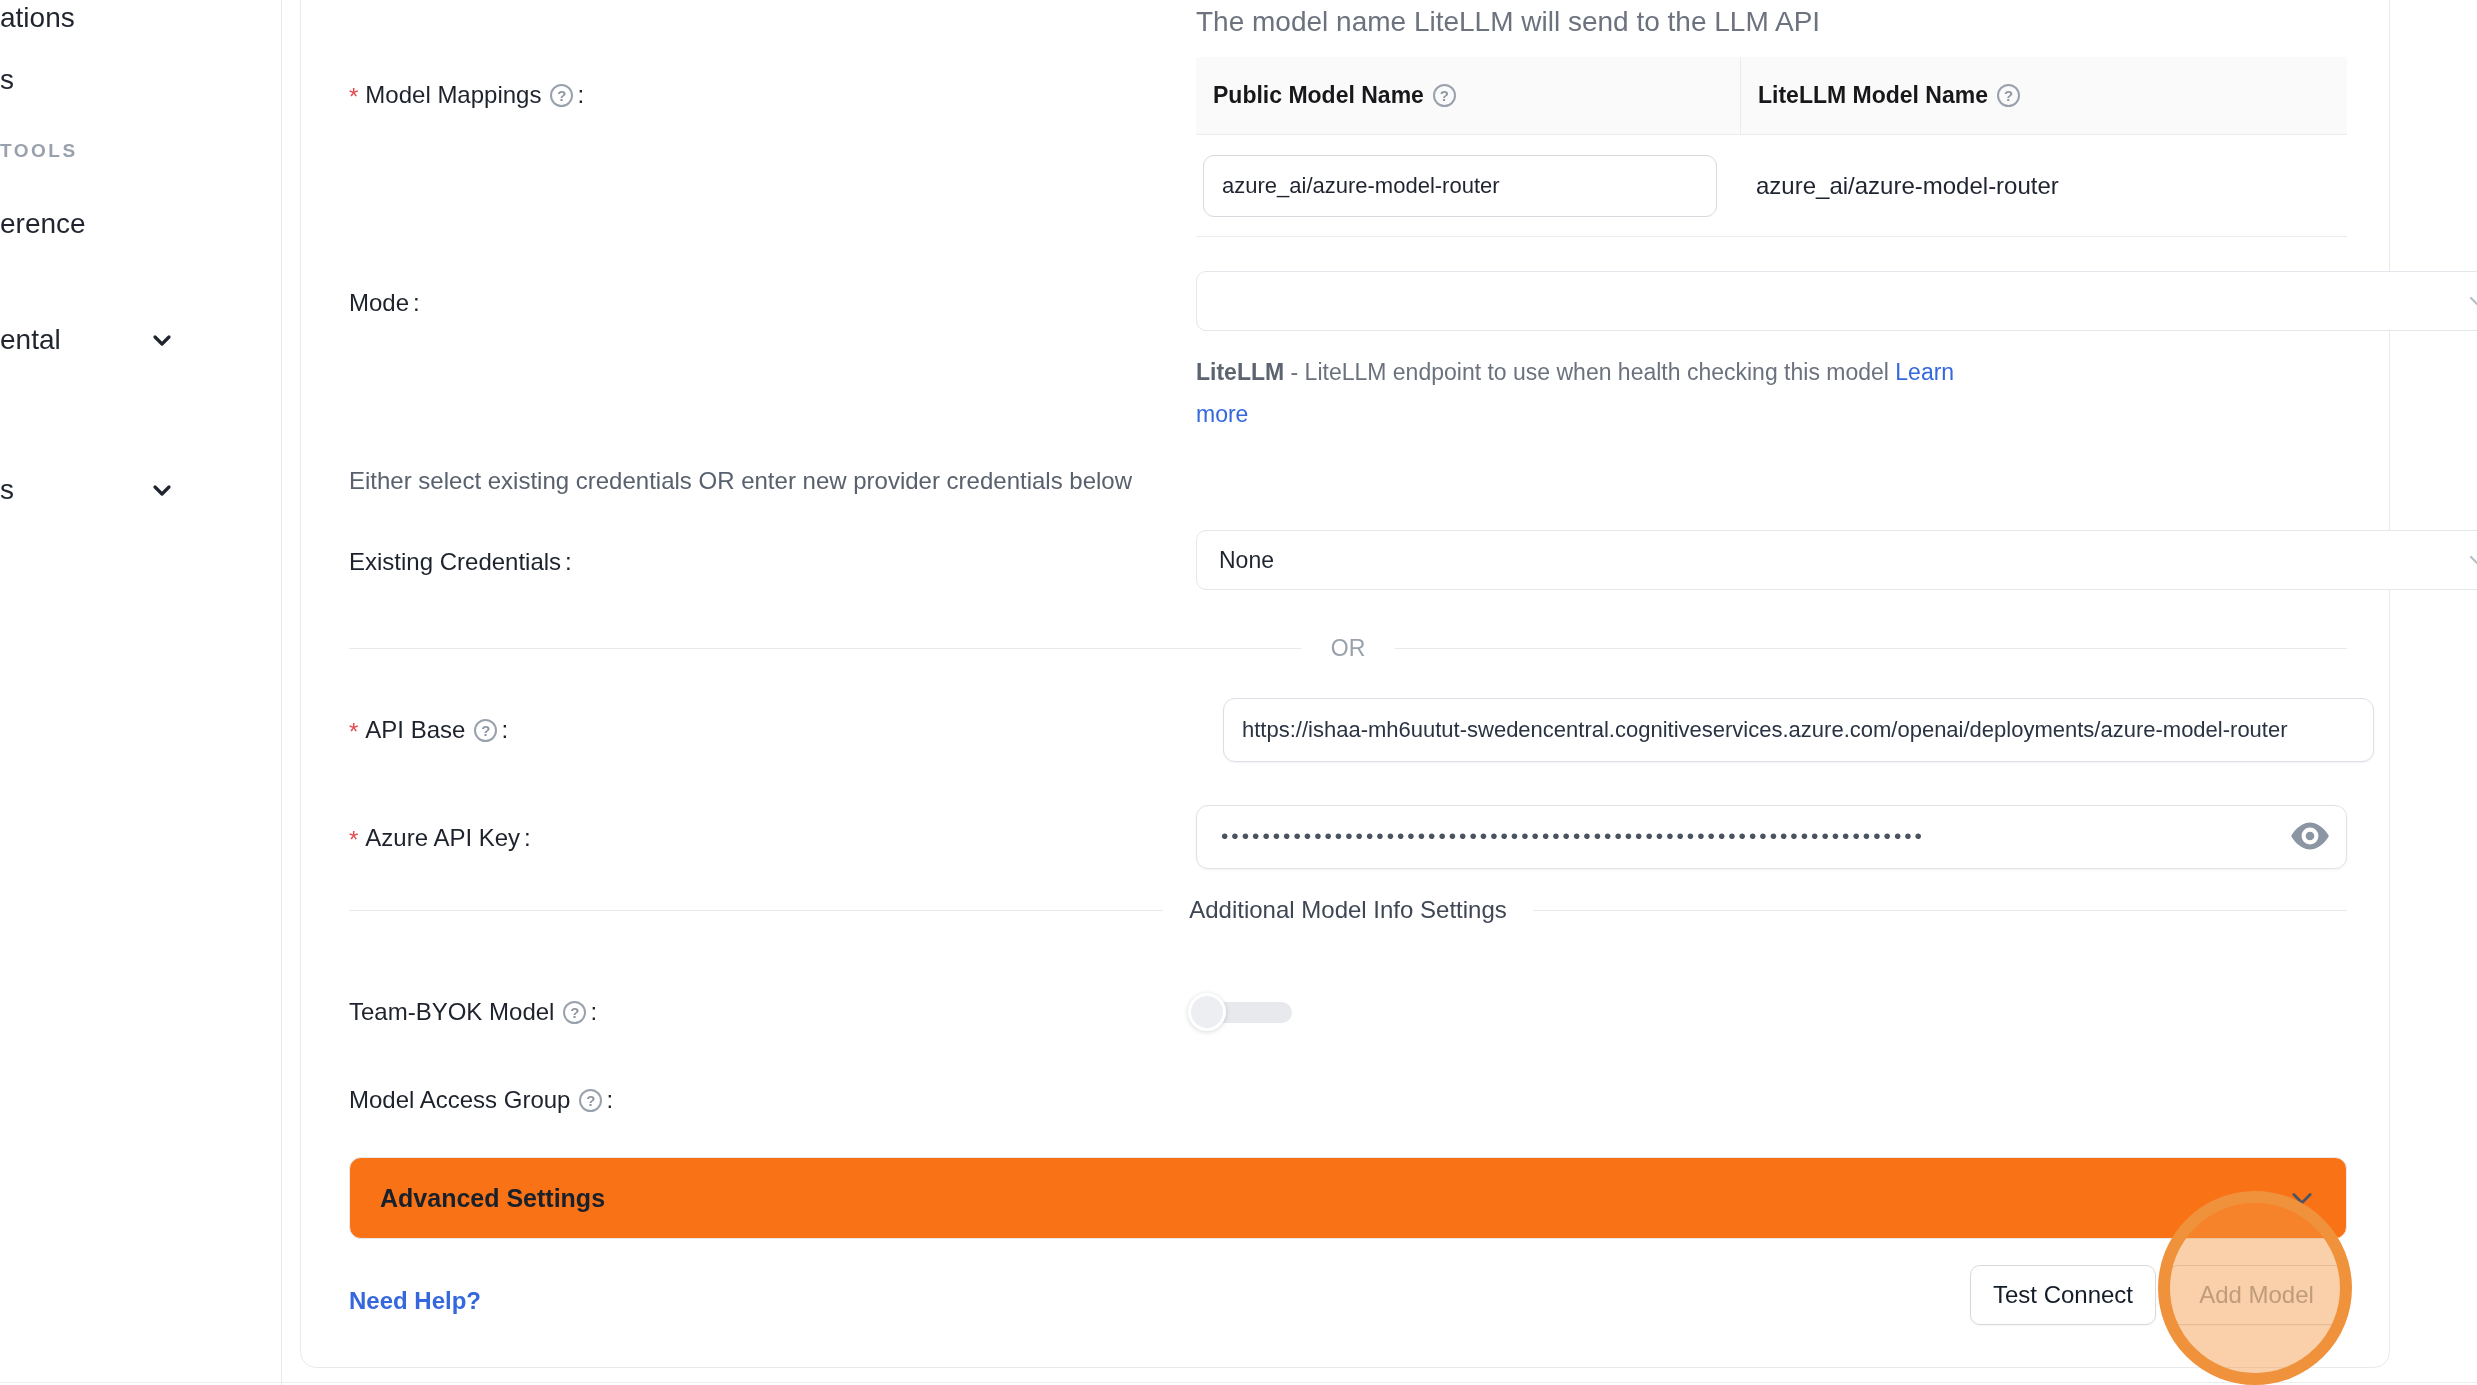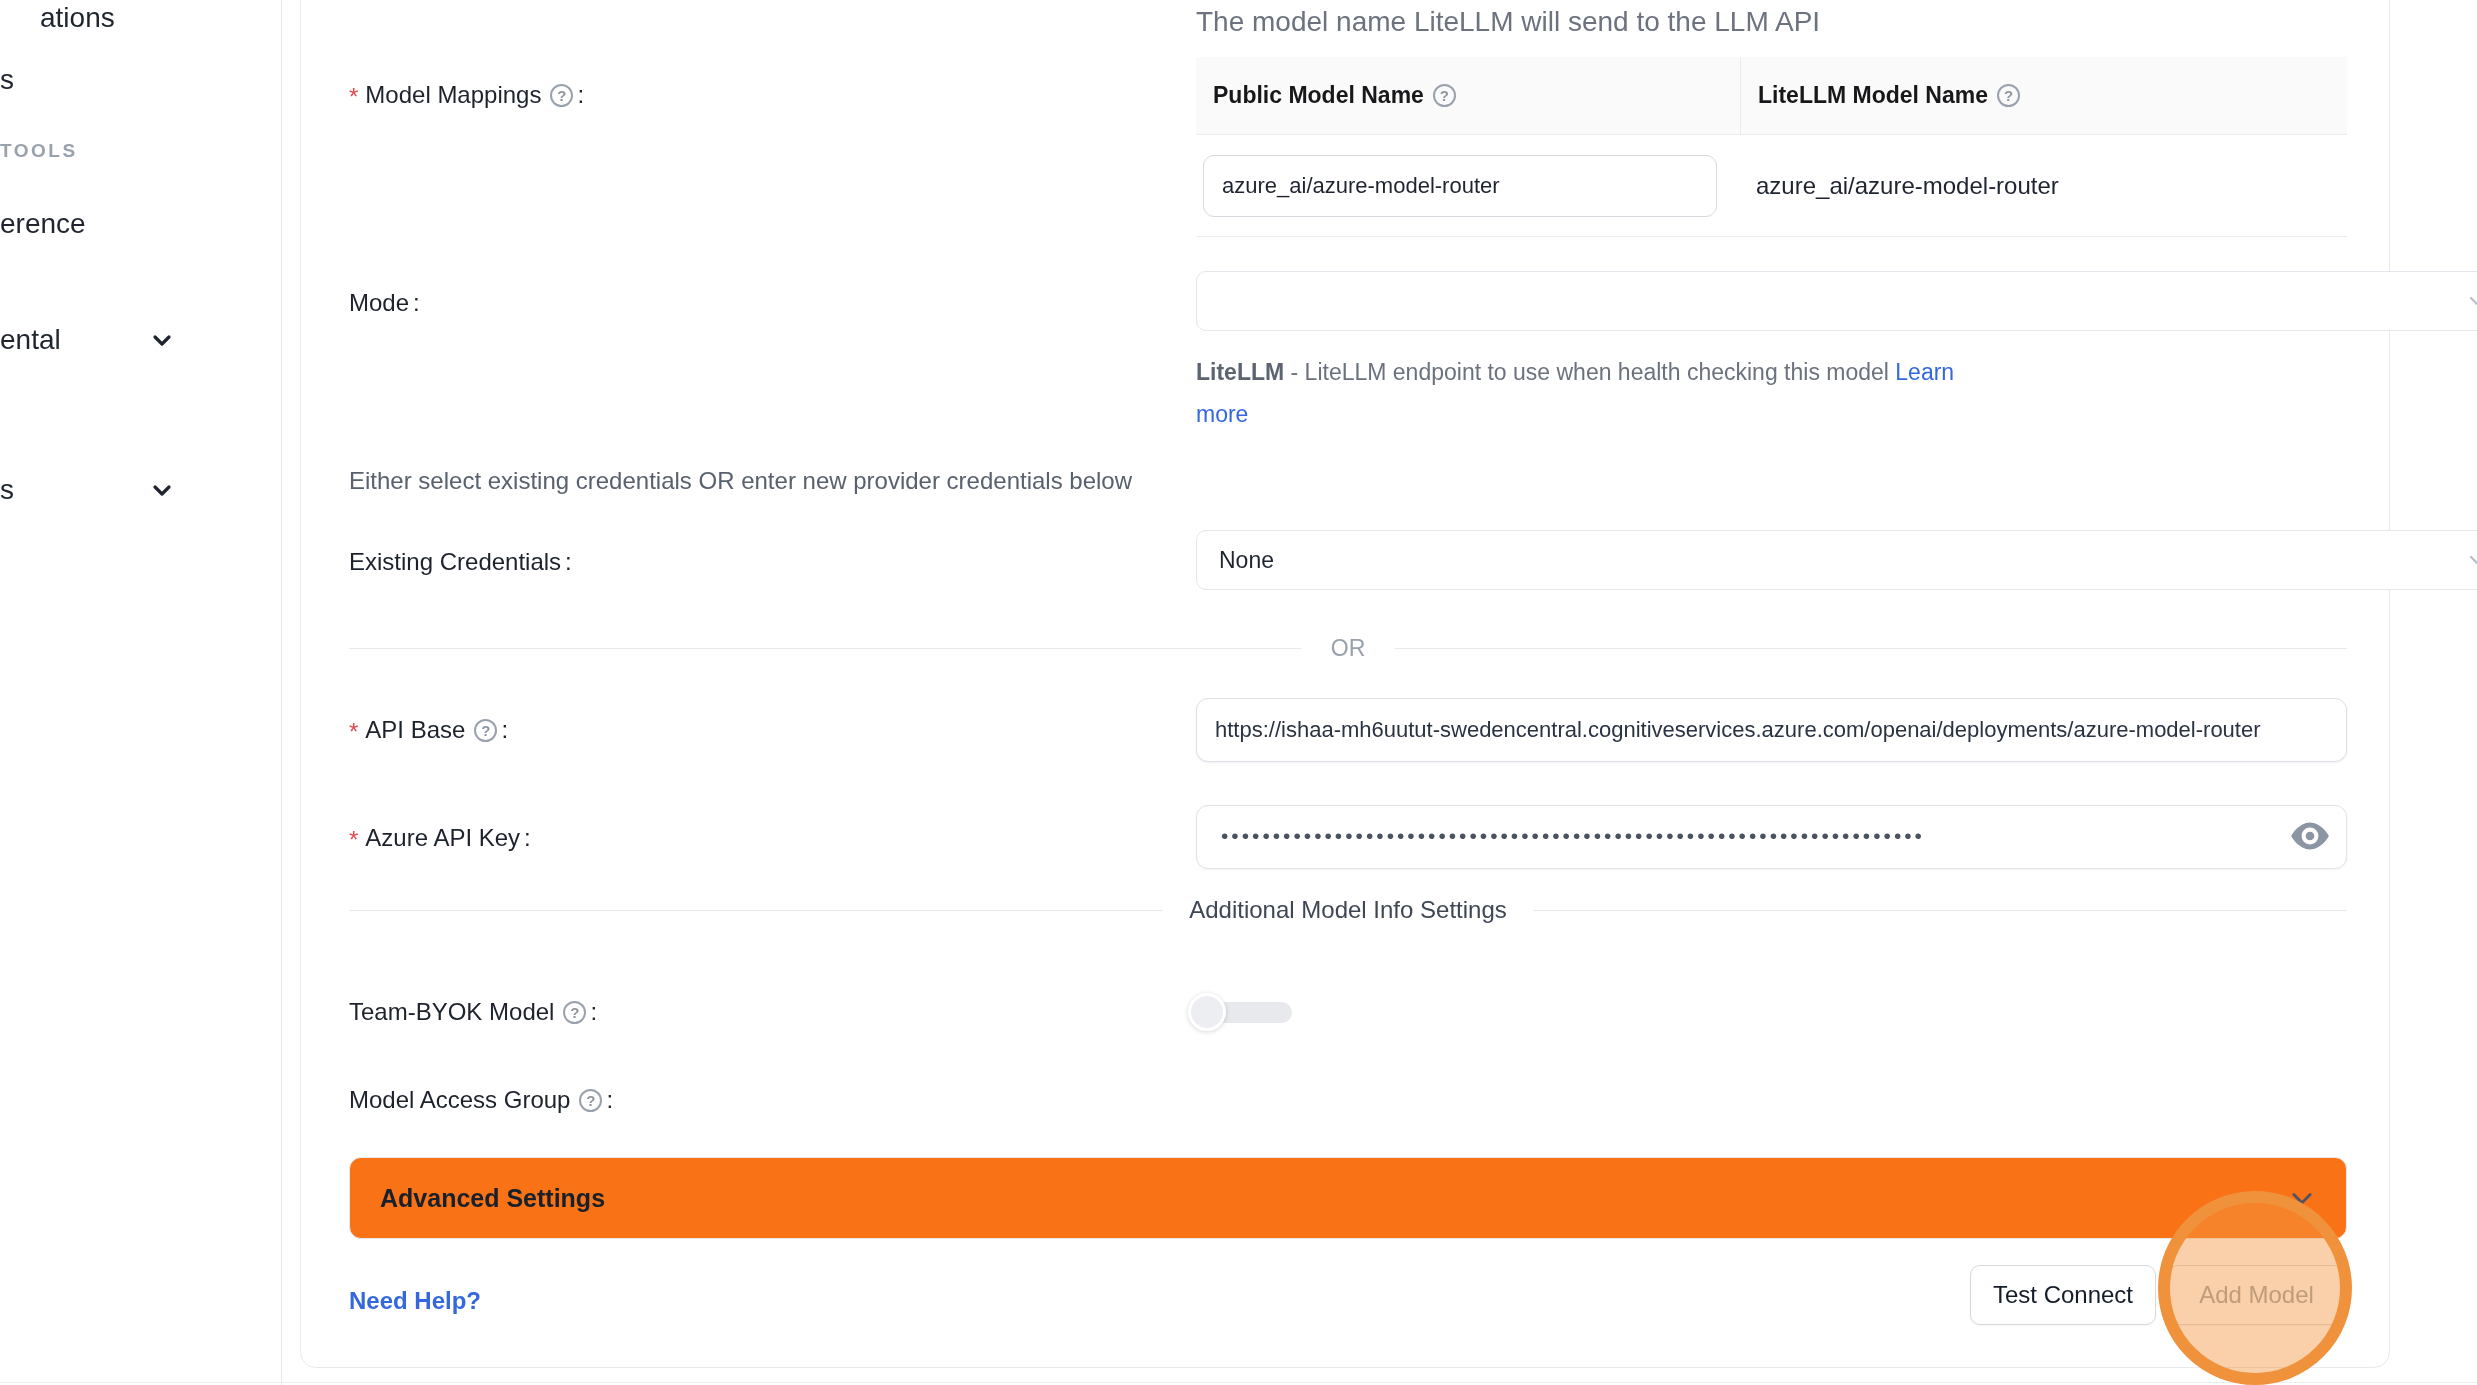--- a/index.html
+++ b/index.html
@@ -137,21 +137,21 @@
   .btn-test { left: 1970px; width: 186px; color: #141c28; font-weight: 500; }
   .btn-add { left: 2168px; width: 177px; color: #98a1ac; font-weight: 500; }
 
   
   .annot { position: absolute; left: 2146px; top: 1179px; z-index: 5; pointer-events: none; }
 </style>
 </head>
 <body>
 
 <nav class="sidebar">
-  <div class="side-item" style="top:2px;padding-left:40px;">
+  <div class="side-item" style="top:2px;">
     <span>ations</span>
   </div>
   <div class="side-item" style="top:64px;">
     <span>s</span>
   </div>
   <div class="side-section" style="top:140px;">TOOLS</div>
   <div class="side-item" style="top:208px;">
     <span>erence</span>
   </div>
   <div class="side-item" style="top:324px;">
@@ -242,21 +242,21 @@
     <div class="txt">OR</div>
     <div class="line"></div>
   </div>
 
   <div class="lbl" style="top:715px;">
     <span class="req">*</span>
     <span>API Base</span>
     <span class="info">?</span>
     <span class="colon">:</span>
   </div>
-  <div class="text-input-wrap" style="top:698px;">
+  <div class="text-input-wrap" style="top:698px;margin-left:27px;">
     <input class="text-input" type="text" value="https://ishaa-mh6uutut-swedencentral.cognitiveservices.azure.com/openai/deployments/azure-model-router" style="">
   </div>
 
   <div class="lbl" style="top:823px;">
     <span class="req">*</span>
     <span>Azure API Key</span>
     <span class="colon">:</span>
   </div>
   <div class="key-box">
     <span class="dots">••••••••••••••••••••••••••••••••••••••••••••••••••••••••••••••••••••</span>

